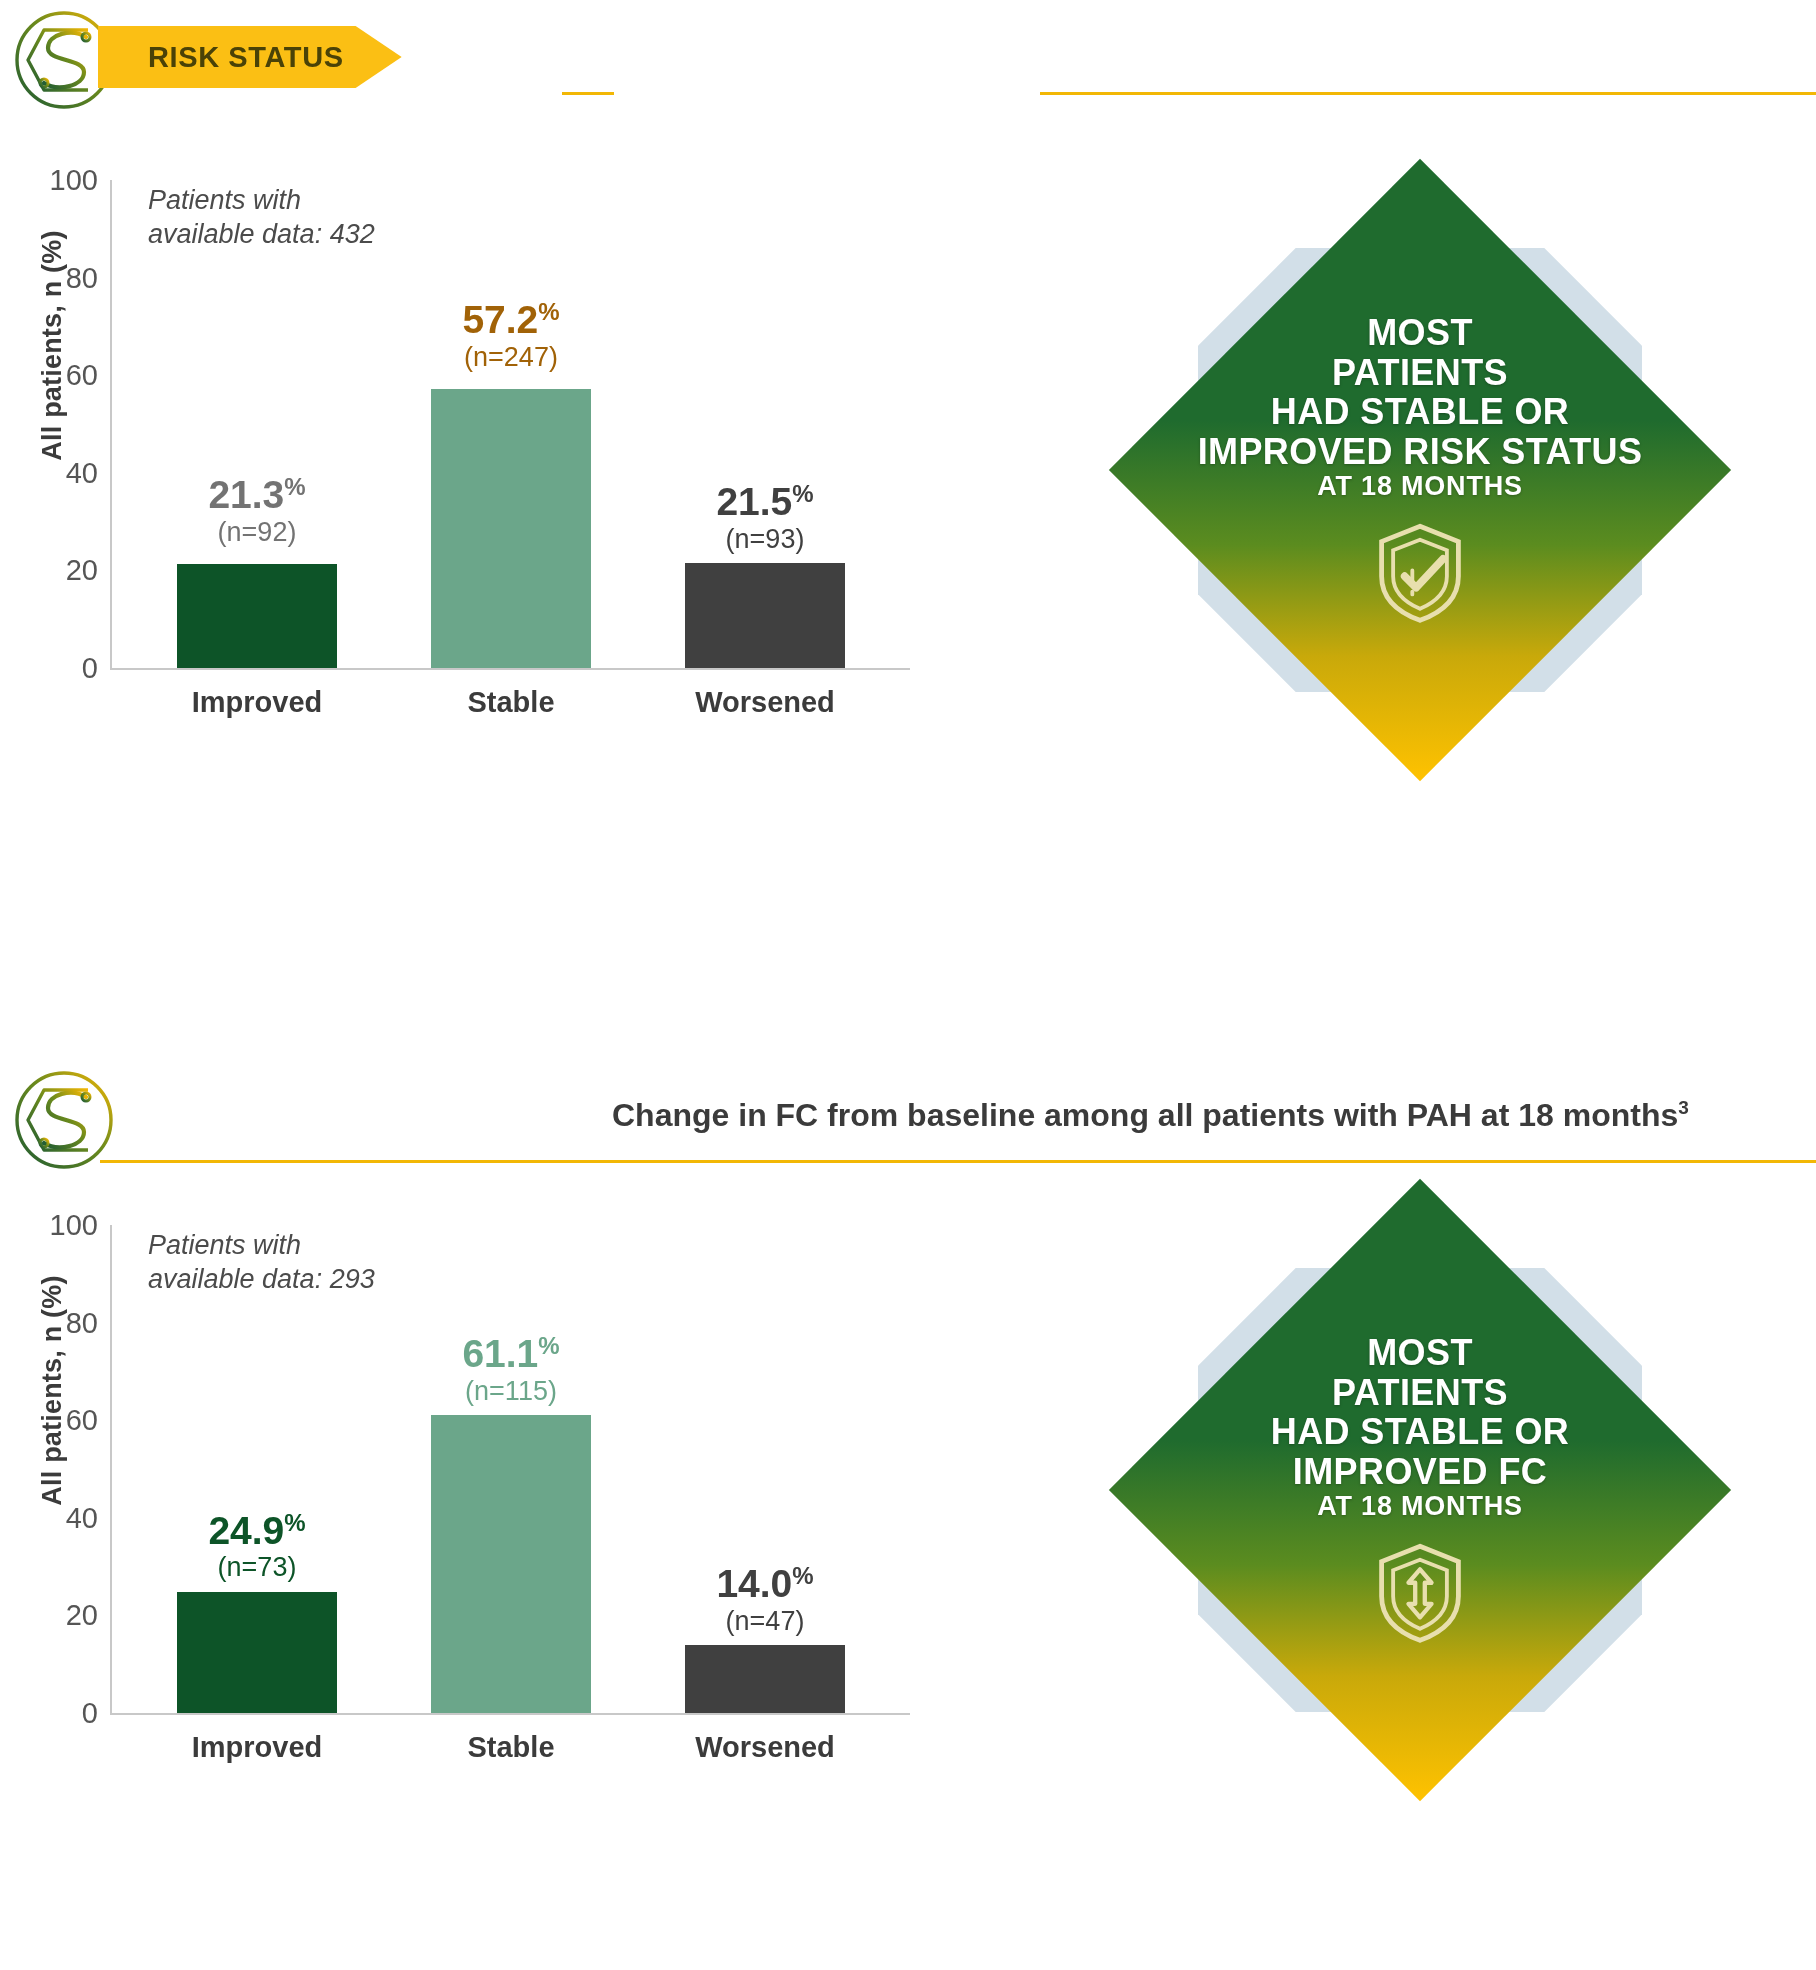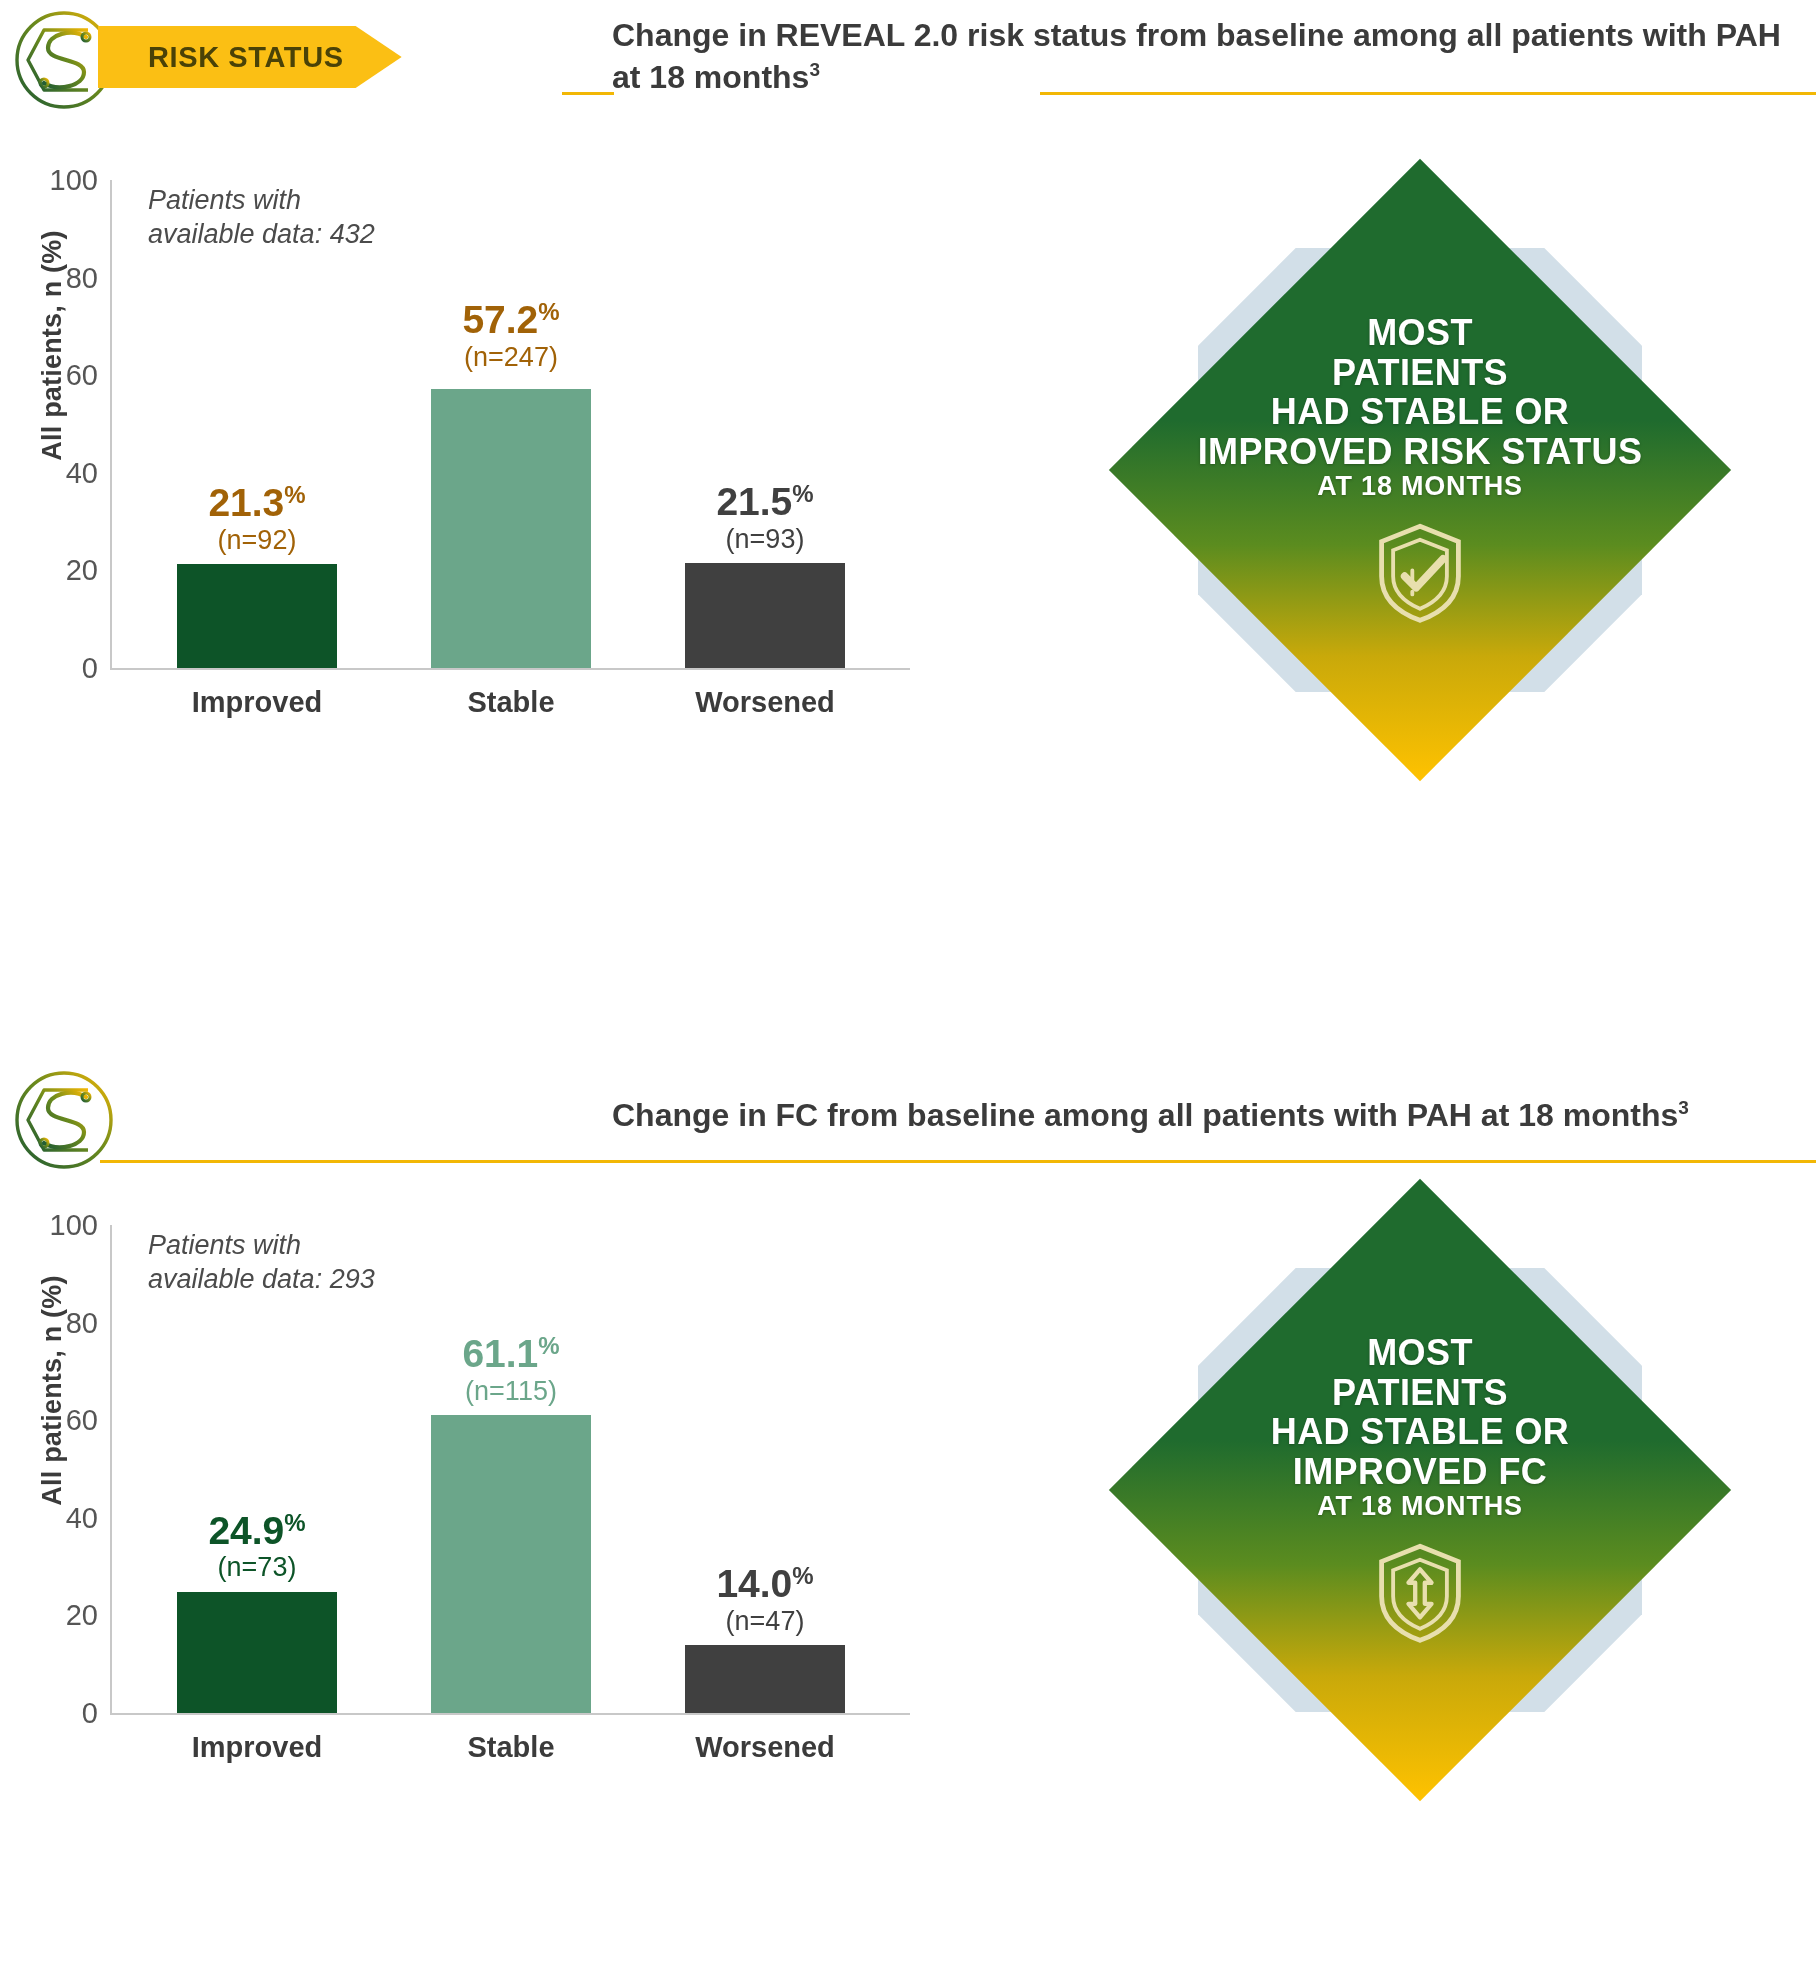--- a/index.html
+++ b/index.html
@@ -274,21 +274,20 @@
         <path d="M78 33 C64 24 40 30 40 44 C40 58 76 54 76 68 C76 82 50 88 36 79" fill="none" stroke="url(#lg1)" stroke-width="4.2" stroke-linecap="round"></path>
         <circle cx="78" cy="33" r="4" fill="none" stroke="url(#lg1)" stroke-width="3"></circle>
         <circle cx="36" cy="79" r="4" fill="none" stroke="url(#lg1)" stroke-width="3"></circle>
       </svg>
     </span>
 
     <div class="ribbon">
       <span class="ribbon-label">RISK STATUS</span>
     </div>
 
-    <div class="header-text"><span>Change in REVEAL 2.0 risk status from baseline among all patients with PAH at 18 months</span><sup>3</sup></div>
 
     <div class="rule" style="left:562px; top:92px; width:52px;"></div>
     <div class="rule" style="left:1040px; top:92px; width:776px;"></div>
   </div>
 
   <div class="chart-area" id="chart-risk">
     <div class="y-axis-title">All patients, n (%)</div>
 
     <div class="plot">
       <div class="ytick" style="top:0%;">100</div>
@@ -297,21 +296,21 @@
       <div class="ytick" style="top:60%;">40</div>
       <div class="ytick" style="top:80%;">20</div>
       <div class="ytick" style="top:100%;">0</div>
 
       <div class="plot-note">Patients with
 available data: 432</div>
 
       <div class="bars">
 
         <div class="bar-slot">
-          <div class="bar-label" style="bottom:21.3%; margin-bottom:10px; color:#a16207;">
+          <div class="bar-label" style="bottom:21.3%; margin-bottom:18px; color:#737373;">
             <div class="bar-pct"><span>21.3</span><span class="sym">%</span></div>
             <div class="bar-n">(n=92)</div>
           </div>
           <div class="bar-rect" style="height:21.3%; background:#0D5428;"></div>
           <div class="xtick">Improved</div>
         </div>
 
         <div class="bar-slot">
           <div class="bar-label" style="bottom:57.2%; margin-bottom:18px; color:#a16207;">
             <div class="bar-pct"><span>57.2</span><span class="sym">%</span></div>

